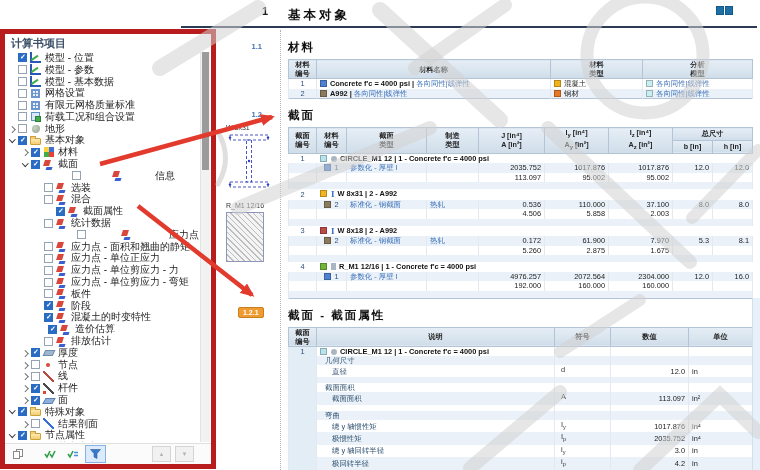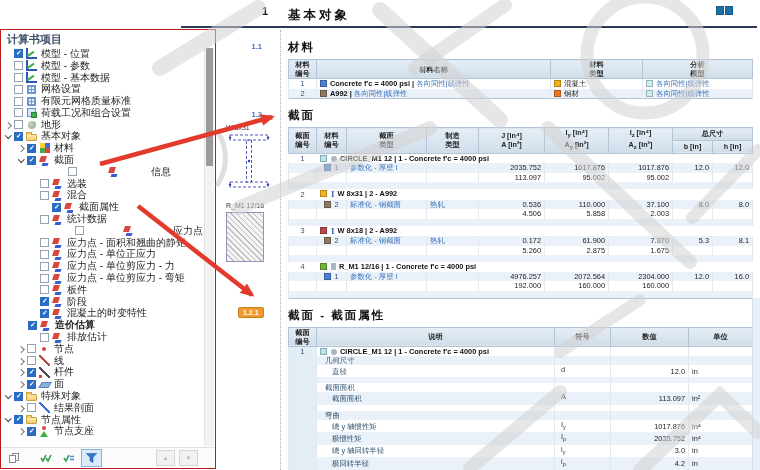--- a/index.html
+++ b/index.html
@@ -1,19 +1,19 @@
 <!DOCTYPE html>
 <html><head>
 <meta charset="utf-8">
 <style>
   html,body{margin:0;padding:0;}
   body{width:760px;height:470px;position:relative;overflow:hidden;background:#fff;
        font-family:"Liberation Sans",sans-serif;color:#1c1c1c;}
   
-  .sidebar{position:absolute;left:0;top:29px;width:216px;height:440px;border:1px solid #b91c1c;
+  .sidebar{position:absolute;left:0;top:29px;width:216px;height:440px;border:5px solid #b91c1c;
            background:#fff;box-sizing:border-box;}
   .sb-title{font-size:11px;font-weight:bold;color:#3c5068;padding:2px 6px 1px;}
   .tree{position:absolute;top:18px;left:1px;right:12px;bottom:22px;overflow:hidden;font-size:10px;}
   .titem{display:flex;align-items:center;height:11.8px;white-space:nowrap;}
   .lbl{margin-left:2px;color:#1d1d1d;}
   .exp{width:9px;height:9px;flex:none;position:relative;}
   .exp.closed::before{content:"";position:absolute;left:2px;top:2.5px;width:3.5px;height:3.5px;
       border-right:1.3px solid #6f6f6f;border-top:1.3px solid #6f6f6f;transform:rotate(45deg);}
   .exp.open::before{content:"";position:absolute;left:2px;top:1px;width:3.5px;height:3.5px;
       border-right:1.3px solid #333;border-bottom:1.3px solid #333;transform:rotate(45deg);}
@@ -279,34 +279,40 @@
         <span class="lbl">阶段</span>
       </div>
 
       <div class="titem" style="padding-left: 28px;">
         <span class="exp leaf"></span>
         <span class="cbx checked"></span>
         <span class="ic section"></span>
         <span class="lbl">混凝土的时变特性</span>
       </div>
 
-      <div class="titem" style="padding-left: 16px; font-weight: bold;">
+      <div class="titem" style="padding-left: 32px;">
         <span class="exp leaf"></span>
         <span class="cbx checked"></span>
         <span class="ic section"></span>
         <span class="lbl">造价估算</span>
       </div>
 
       <div class="titem" style="padding-left: 28px;">
         <span class="exp leaf"></span>
         <span class="cbx unchecked"></span>
         <span class="ic section"></span>
         <span class="lbl">排放估计</span>
       </div>
 
+      <div class="titem" style="padding-left: 15px;">
+        <span class="exp closed"></span>
+        <span class="cbx checked"></span>
+        <span class="ic thickness"></span>
+        <span class="lbl">厚度</span>
+      </div>
 
       <div class="titem" style="padding-left: 15px;">
         <span class="exp closed"></span>
         <span class="cbx unchecked"></span>
         <span class="ic node"></span>
         <span class="lbl">节点</span>
       </div>
 
       <div class="titem" style="padding-left: 15px;">
         <span class="exp closed"></span>

